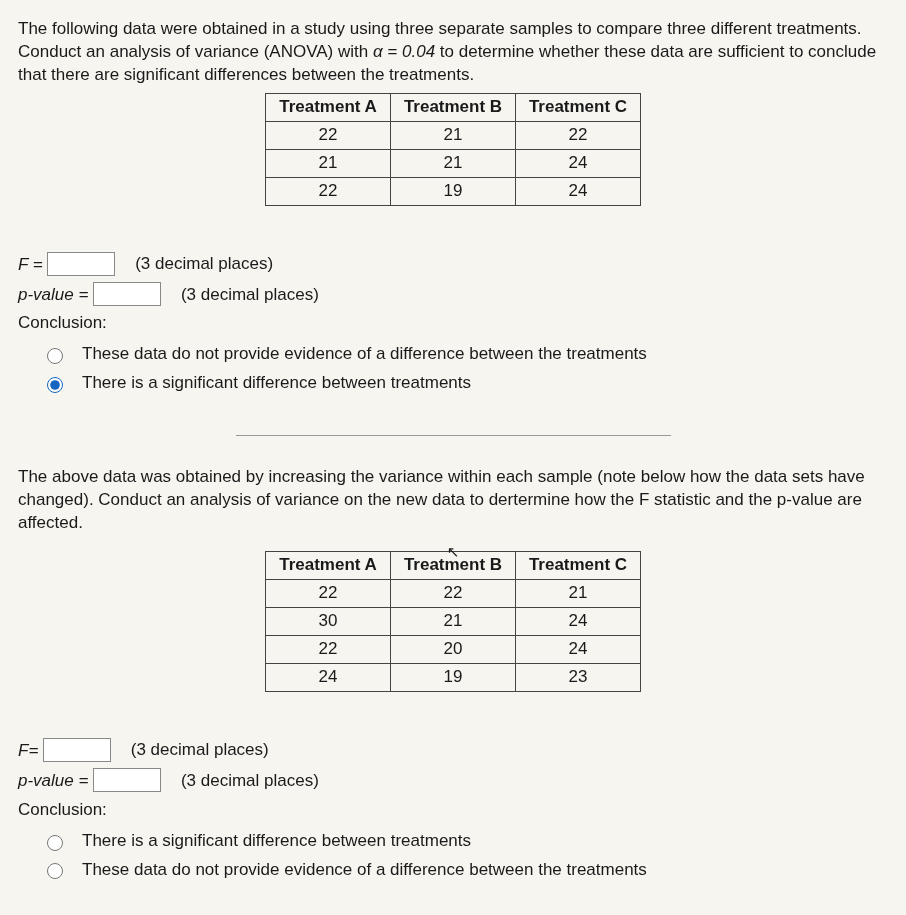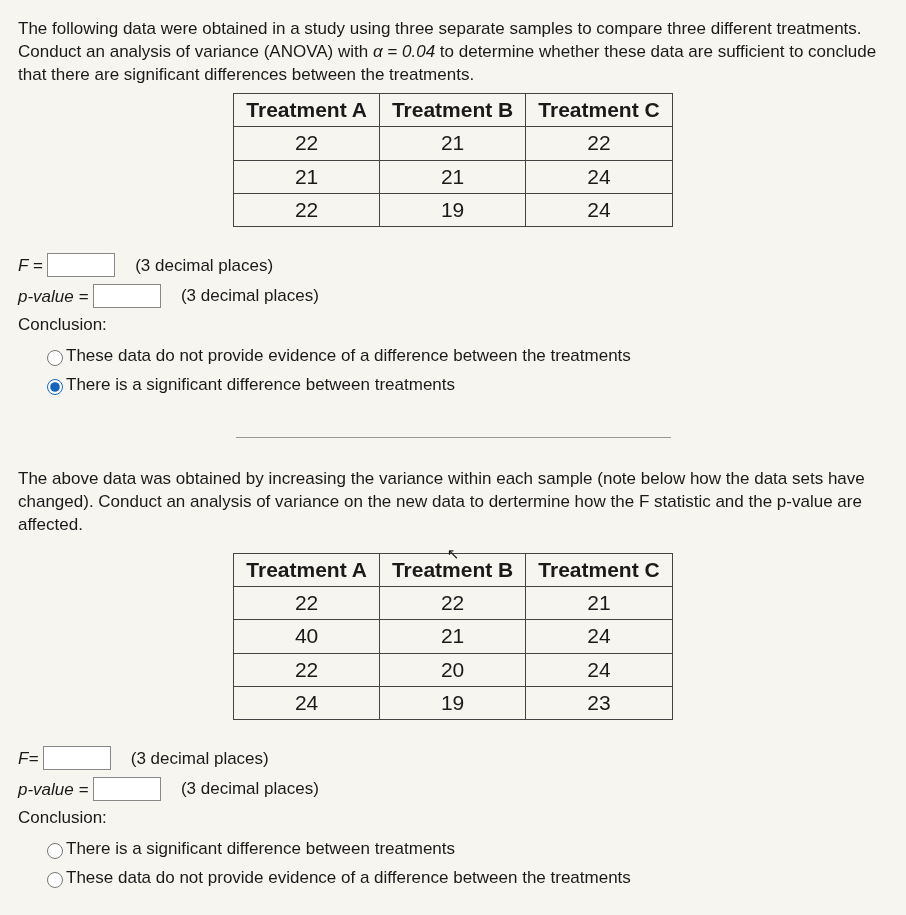--- a/index.html
+++ b/index.html
@@ -14,22 +14,22 @@
     line-height: 1.35;
   }
   .prompt {
     margin-bottom: 6px;
   }
   .alpha {
     font-style: italic;
   }
   table.data {
     border-collapse: collapse;
-    margin: 2px auto 26px auto;
-    font-size: 21px;
+    margin: 2px auto 46px auto;
+    font-size: 17px;
   }
   table.data th, table.data td {
     border: 1px solid #444;
     padding: 2px 12px;
     text-align: center;
     min-width: 100px;
   }
   table.data th {
     font-weight: bold;
     background: transparent;
@@ -53,21 +53,21 @@
     font-style: normal;
     margin-left: 15px;
   }
   .conclusion-block {
     margin: 8px 0 30px 0;
   }
   .option {
     margin: 6px 0 6px 24px;
     display: flex;
     align-items: center;
-    gap: 0;
+    gap: 16px;
   }
   .option input[type=radio] {
     width: 16px;
     height: 16px;
     accent-color: #1565c0;
   }
   hr.sep {
     border: none;
     border-top: 1px solid #999;
     margin: 40px 25% 30px 25%;
@@ -142,21 +142,21 @@
     <th>Treatment A</th>
     <th>Treatment B</th>
     <th>Treatment C</th>
   </tr>
   <tr>
     <td>22</td>
     <td>22</td>
     <td>21</td>
   </tr>
   <tr>
-    <td>40</td>
+    <td>30</td>
     <td>21</td>
     <td>24</td>
   </tr>
   <tr>
     <td>22</td>
     <td>20</td>
     <td>24</td>
   </tr>
   <tr>
     <td>24</td>

